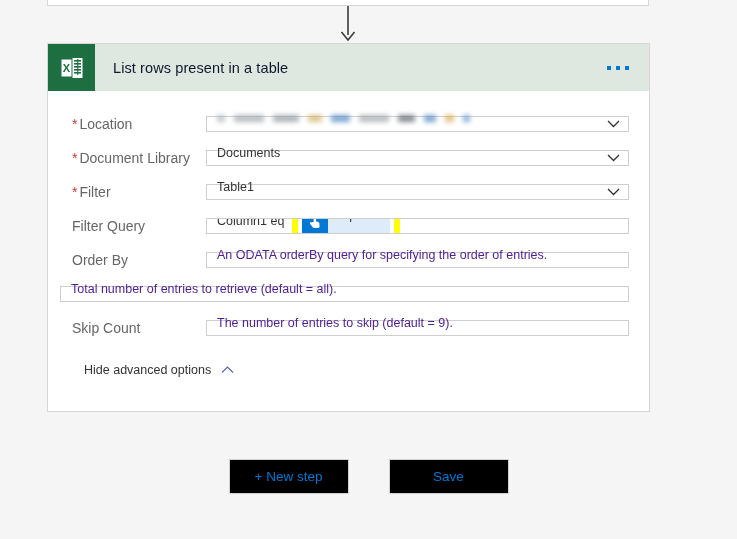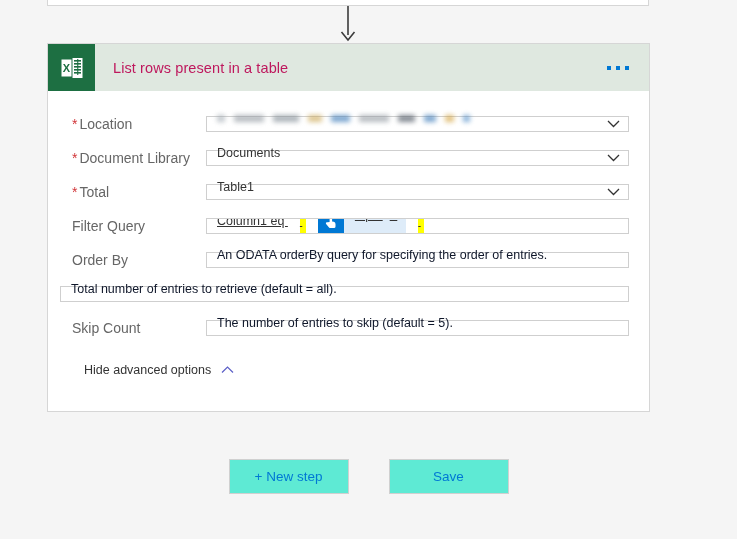--- a/index.html
+++ b/index.html
@@ -64,21 +64,21 @@
     height: 47px;
     background: #1d6f42;
     display: flex;
     align-items: center;
     justify-content: center;
     flex: 0 0 auto;
   }
   #card-title {
     margin-left: 18px;
     font-size: 14.5px;
-    color: #be185d;
+    color: #0f172a;
     letter-spacing: .1px;
   }
   #card-menu {
     position: absolute;
     right: 18px;
     top: 50%;
     transform: translateY(-50%);
     display: flex;
     gap: 5px;
     cursor: pointer;
@@ -122,21 +122,21 @@
     background: #ffffff;
     box-sizing: border-box;
     display: flex;
     align-items: center;
     padding: 0 30px 11px 10px;
     font-size: 12.5px;
     color: #333333;
     cursor: text;
   }
   .field-control.placeholder-text {
-    color: #0f172a;
+    color: #4c1d95;
   }
   .field-affix {
     position: absolute;
     right: 8px;
     top: 50%;
     transform: translateY(-50%);
     display: flex;
     align-items: center;
     cursor: pointer;
   }
@@ -163,23 +163,22 @@
   .rb4 { width: 19px; background: #2a6fb3; }
   .rb5 { width: 30px; background: #8c949c; }
   .rb6 { width: 17px; background: #3a4452; }
   .rb7 { width: 12px; background: #2a6fb3; }
   .rb8 { width: 9px;  background: #d09a2a; }
   .rb9 { width: 7px;  background: #3a7fc1; }
 
   
   #filter-query-control {
     padding-right: 10px;
-    gap: 12px;
+    gap: 4px;
     overflow: hidden;
-    text-decoration: underline;
   }
   .fq-text { white-space: pre; }
   .fq-quote {
     background: #ffff00;
     color: #333333;
     padding: 1px 1px 1px 0;
     line-height: 26px;
     height: 26px;
     display: inline-block;
     min-width: 5px;
@@ -231,21 +230,21 @@
     left: 0;
     top: 459px;
     width: 737px;
     display: flex;
     justify-content: center;
     gap: 40px;
   }
   .footer-btn {
     width: 120px;
     height: 35px;
-    background: #5eead4;
+    background: #000000;
     border: 1px solid #d0d0d0;
     color: #0078d4;
     font-size: 13.5px;
     font-family: "Liberation Sans", sans-serif;
     cursor: pointer;
     display: flex;
     align-items: center;
     justify-content: center;
     box-sizing: border-box;
   }
@@ -329,21 +328,21 @@
             </svg>
         </span>
       </div>
     </div>
 
     
 
     
     <div class="form-row">
       <div class="field-label">
-        <span class="req">*</span><span>Total</span>
+        <span class="req">*</span><span>Filter</span>
       </div>
       <div class="field-control">
         <span>Table1</span>
         <span class="field-affix">
           <svg width="13" height="8" viewBox="0 0 13 8">
               <polyline points="1,1 6.5,6.5 12,1" fill="none" stroke="#333" stroke-width="1.3"></polyline>
             </svg>
         </span>
       </div>
     </div>
@@ -384,21 +383,21 @@
     
     <div class="form-row">
       <div class="field-control placeholder-text">Total number of entries to retrieve (default = all).</div>
     </div>
 
     
     <div class="form-row">
       <div class="field-label">
         <span>Skip Count</span>
       </div>
-      <div class="field-control placeholder-text">The number of entries to skip (default = 5).</div>
+      <div class="field-control placeholder-text">The number of entries to skip (default = 9).</div>
     </div>
 
     
     <div id="advanced-toggle">
       <span>Hide advanced options</span>
       <span>
         <svg width="13" height="8" viewBox="0 0 13 8">
             <polyline points="1,6.5 6.5,1 12,6.5" fill="none" stroke="#5b5fc7" stroke-width="1.2"></polyline>
           </svg>
       </span>

